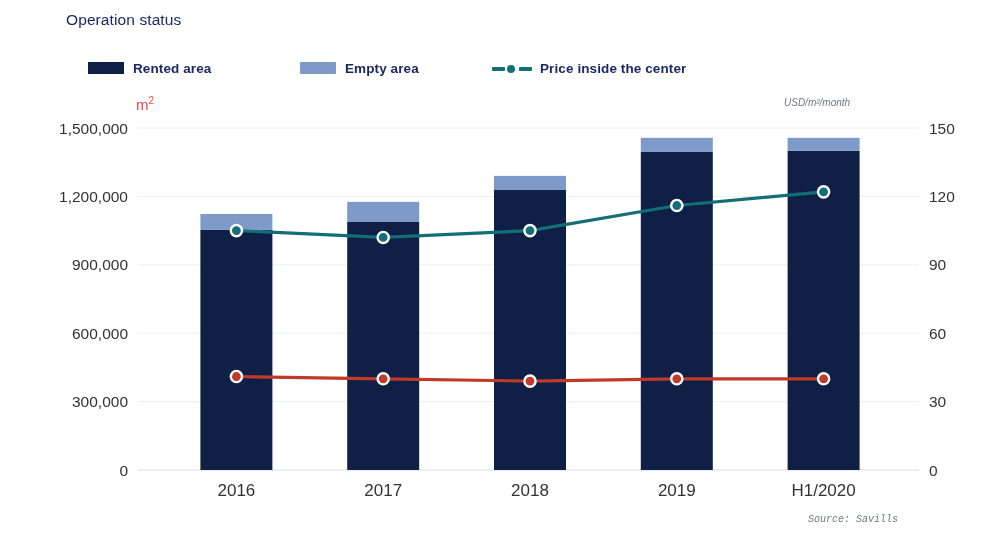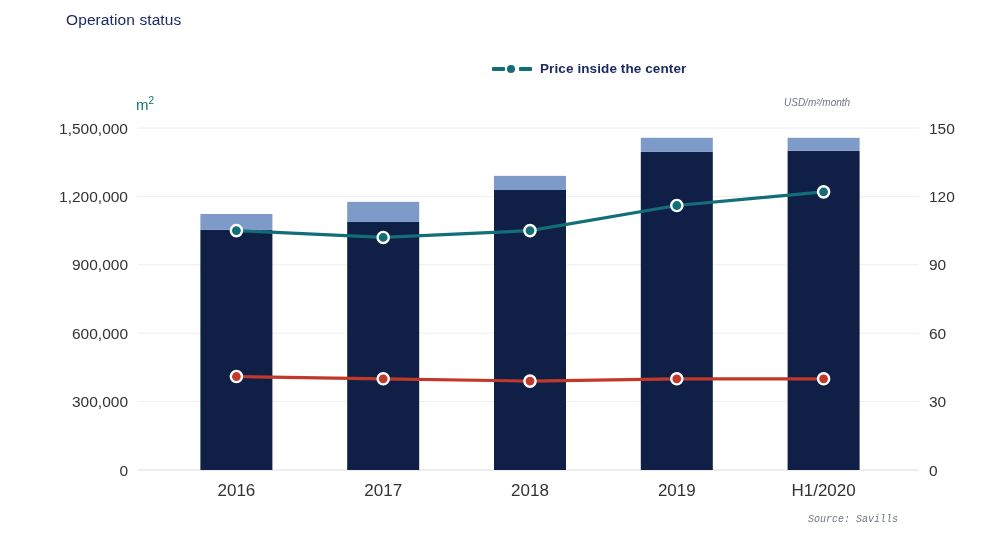--- a/index.html
+++ b/index.html
@@ -82,21 +82,21 @@
   #lg-empty   { left: 212px; }
   #lg-inside  { left: 404px; }
   #lg-outside { left: 612px; }
 
   
   .unit-left {
     position: absolute;
     left: 136px;
     top: 95px;
     font-size: 15px;
-    color: #0f766e;
+    color: #ef4444;
   }
   .unit-left sup { font-size: 10px; }
   .unit-right {
     position: absolute;
     left: 784px;
     top: 97px;
     font-size: 10px;
     font-style: italic;
     color: #6f7682;
   }
@@ -131,21 +131,29 @@
     font-family: "Liberation Sans", sans-serif;
   }
 </style>
 </head>
 <body>
 
 <div class="title">Operation status</div>
 
 <div class="legend">
 
-
+  <div class="legend-item" id="lg-rented">
+    <span class="swatch" style="background: rgb(15, 31, 69);"></span>
+    <span class="lbl">Rented area</span>
+  </div>
+
+  <div class="legend-item" id="lg-empty">
+    <span class="swatch" style="background: rgb(126, 154, 200);"></span>
+    <span class="lbl">Empty area</span>
+  </div>
 
   <div class="legend-item" id="lg-inside">
     <span class="line-key">
       <span class="seg a" style="background: rgb(19, 110, 119);"></span>
         <span class="dot" style="background: rgb(19, 110, 119);"></span>
         <span class="seg b" style="background: rgb(19, 110, 119);"></span>
     </span>
     <span class="lbl">Price inside the center</span>
   </div>
 

